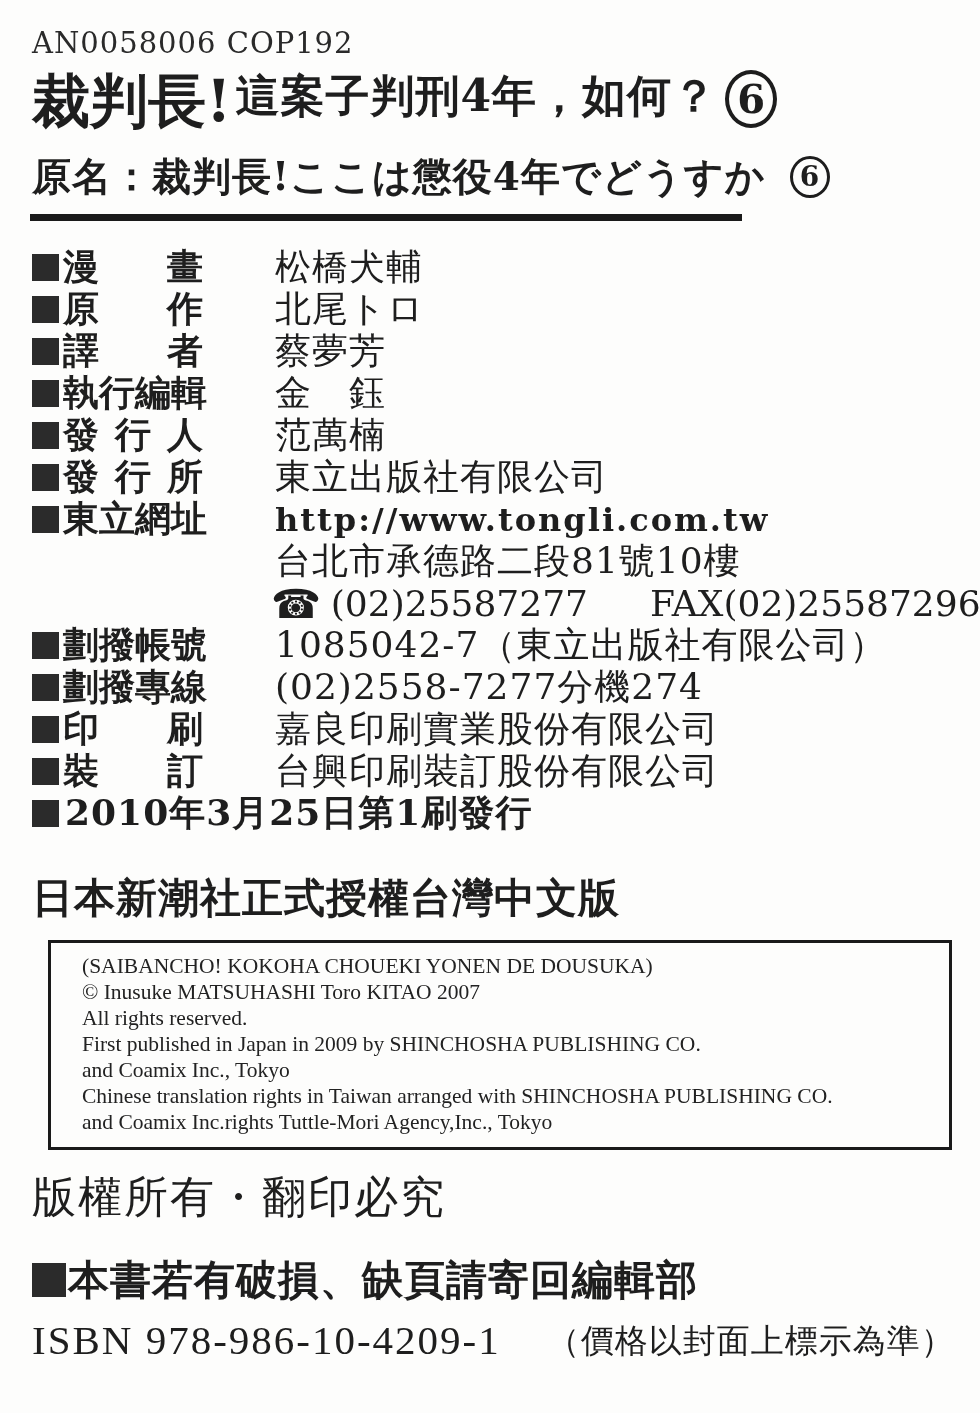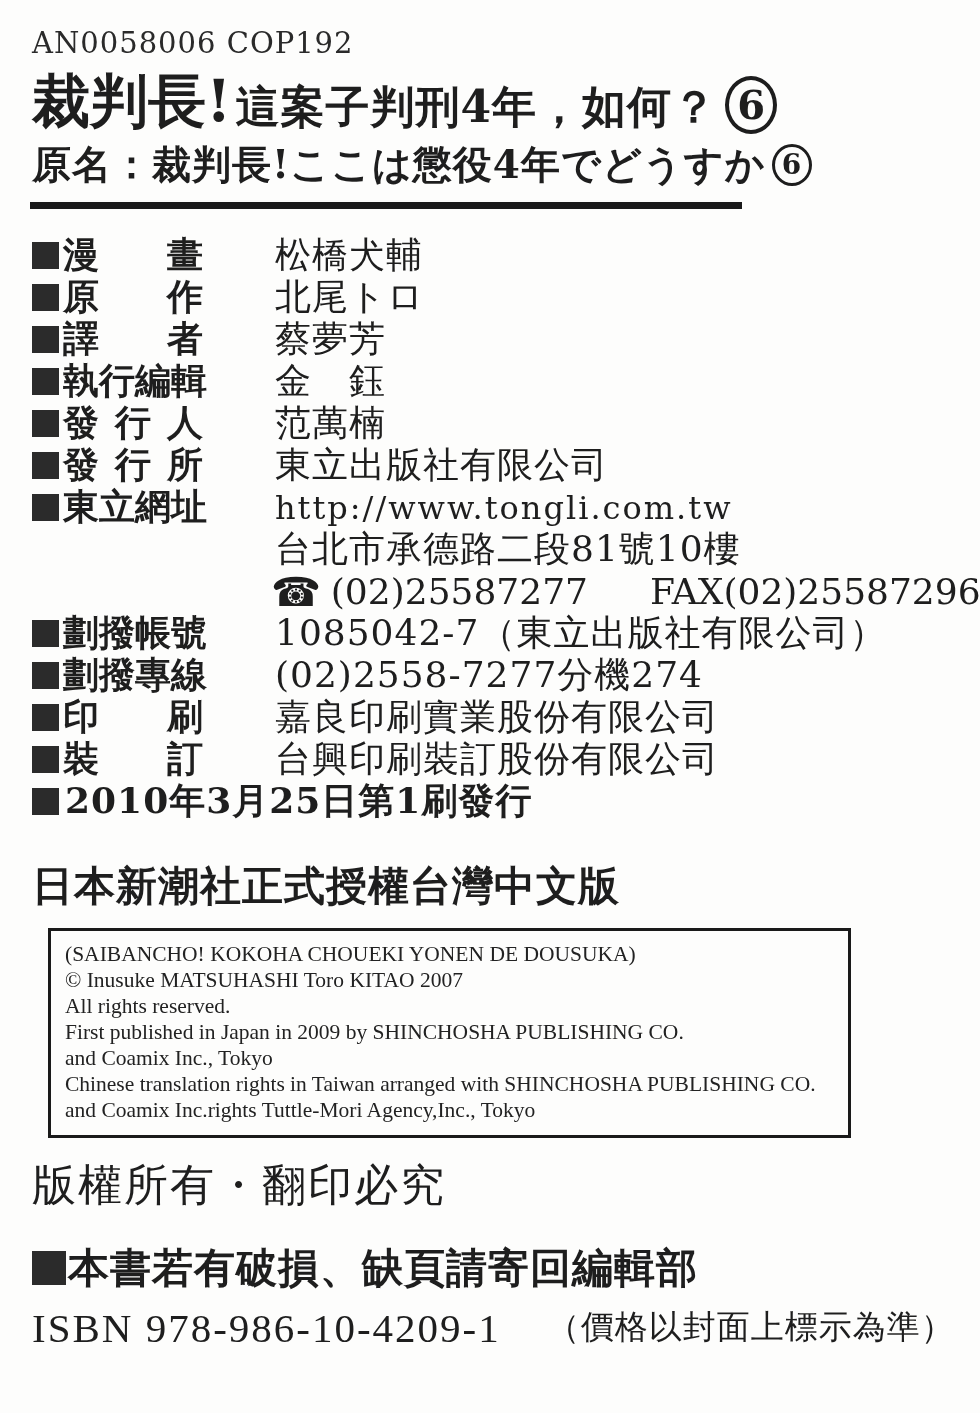--- a/index.html
+++ b/index.html
@@ -15,22 +15,22 @@
   .code-line {
     font-size: 29px;
     letter-spacing: 1px;
     color: #2a2a2a;
     margin-bottom: 10px;
     font-family: "DejaVu Serif", "Liberation Serif", serif;
   }
 
   .title-row {
     display: flex;
-    align-items: flex-end;
-    margin-bottom: 4px;
+    align-items: flex-start;
+    margin-bottom: 16px;
     white-space: nowrap;
   }
   .title-main { font-size: 58px; font-weight: bold; line-height: 1.1; letter-spacing: 0px; }
   .title-rest { font-size: 44px; font-weight: bold; line-height: 1.2; margin-left: 4px; letter-spacing: 1px; }
   .vol-badge {
     display: inline-flex;
     align-items: center;
     justify-content: center;
     width: 52px; height: 58px;
     border: 4px solid #1d1d1d;
@@ -38,20 +38,21 @@
     font-size: 40px;
     font-weight: bold;
     margin-left: 8px;
     line-height: 1;
   }
   .subtitle-row {
     display: flex;
     align-items: center;
     margin-top: 3px;
     white-space: nowrap;
+    gap: 18px;
   }
   .subtitle-text { font-size: 39px; font-weight: 600; letter-spacing: 1px; }
   .vol-badge-sm {
     display: inline-flex;
     align-items: center;
     justify-content: center;
     width: 40px; height: 42px;
     border: 3px solid #1d1d1d;
     border-radius: 50%;
     font-size: 28px;
@@ -88,43 +89,43 @@
     font-size: 36px;
     font-weight: 600;
   }
   .credit-label.single { justify-content: flex-start; }
   .credit-value {
     margin-left: 72px;
     font-size: 36px;
     font-weight: 500;
     letter-spacing: 1px;
   }
-  .credit-value.latin { font-size: 32px; letter-spacing: 2px; font-weight: normal; }
+  .credit-value.latin { font-size: 32px; letter-spacing: 2px; font-weight: bold; }
   .credit-full {
     font-size: 36px;
     font-weight: 600;
     margin-left: 2px;
     letter-spacing: 1px;
   }
   .phone-wrap { margin-left: 68px; display: flex; align-items: center; font-size: 36px; }
   .phone-icon { font-size: 40px; line-height: 1; margin-right: 10px; font-family: "DejaVu Sans", sans-serif; }
   .phone-fax { margin-left: 62px; }
 
   .license-heading {
     margin-top: 36px;
     font-size: 41px;
     font-weight: 600;
     letter-spacing: 1px;
   }
   .license-box {
     margin-top: 14px;
     margin-left: 16px;
-    width: 803px;
+    width: 904px;
     border: 3px solid #1a1a1a;
-    padding: 10px 4px 12px 14px;
+    padding: 10px 4px 12px 31px;
   }
   .license-box .box-line {
     font-family: "Liberation Serif", "DejaVu Serif", serif;
     font-size: 21.5px;
     line-height: 26px;
     white-space: nowrap;
     color: #222;
   }
 
   .footer { margin-top: 18px; }
@@ -138,21 +139,21 @@
     letter-spacing: 1px;
   }
   .notice-bullet {
     width: 34px; height: 34px;
     background: #2b2b2b;
     flex: 0 0 34px;
     margin-right: 2px;
   }
   .isbn-line {
     display: flex;
-    align-items: center;
+    align-items: flex-end;
     margin-top: 8px;
     white-space: nowrap;
   }
   .isbn-text {
     font-family: "Liberation Serif", "DejaVu Serif", serif;
     font-size: 41px;
     letter-spacing: 2px;
     font-weight: 500;
   }
   .price-note { font-size: 33px; font-weight: 500; margin-left: 46px; letter-spacing: 1px; }

